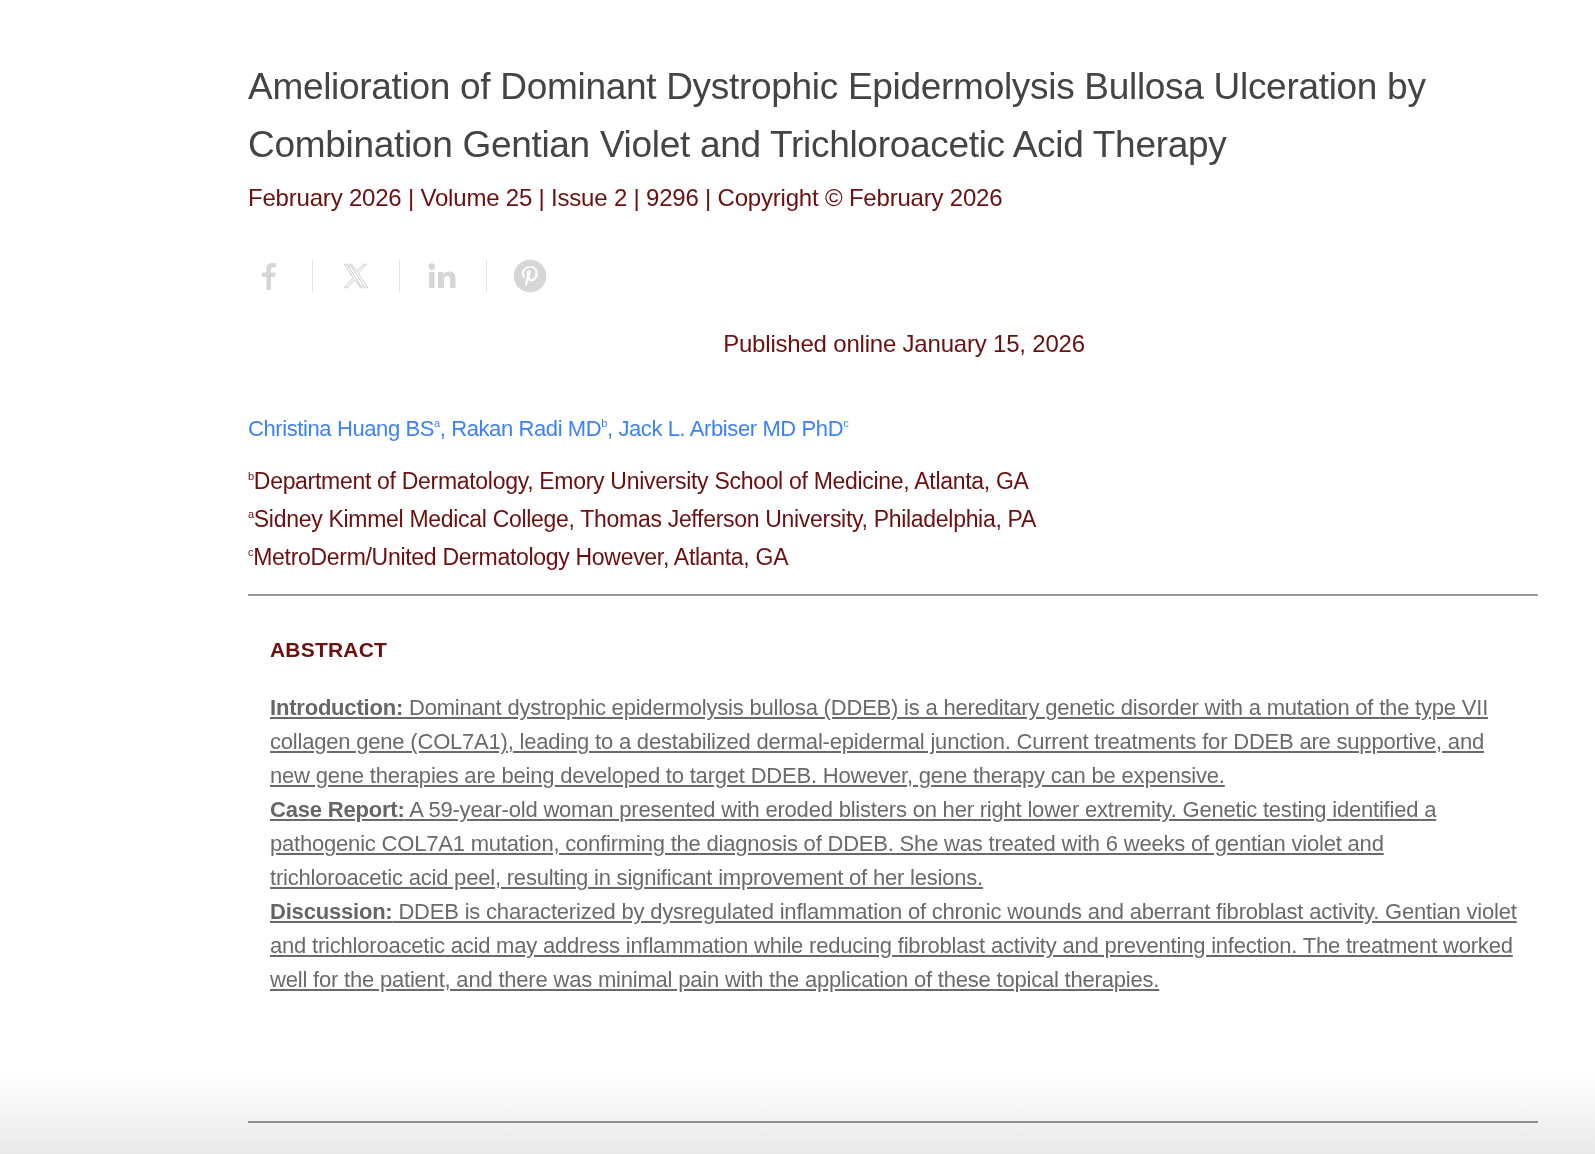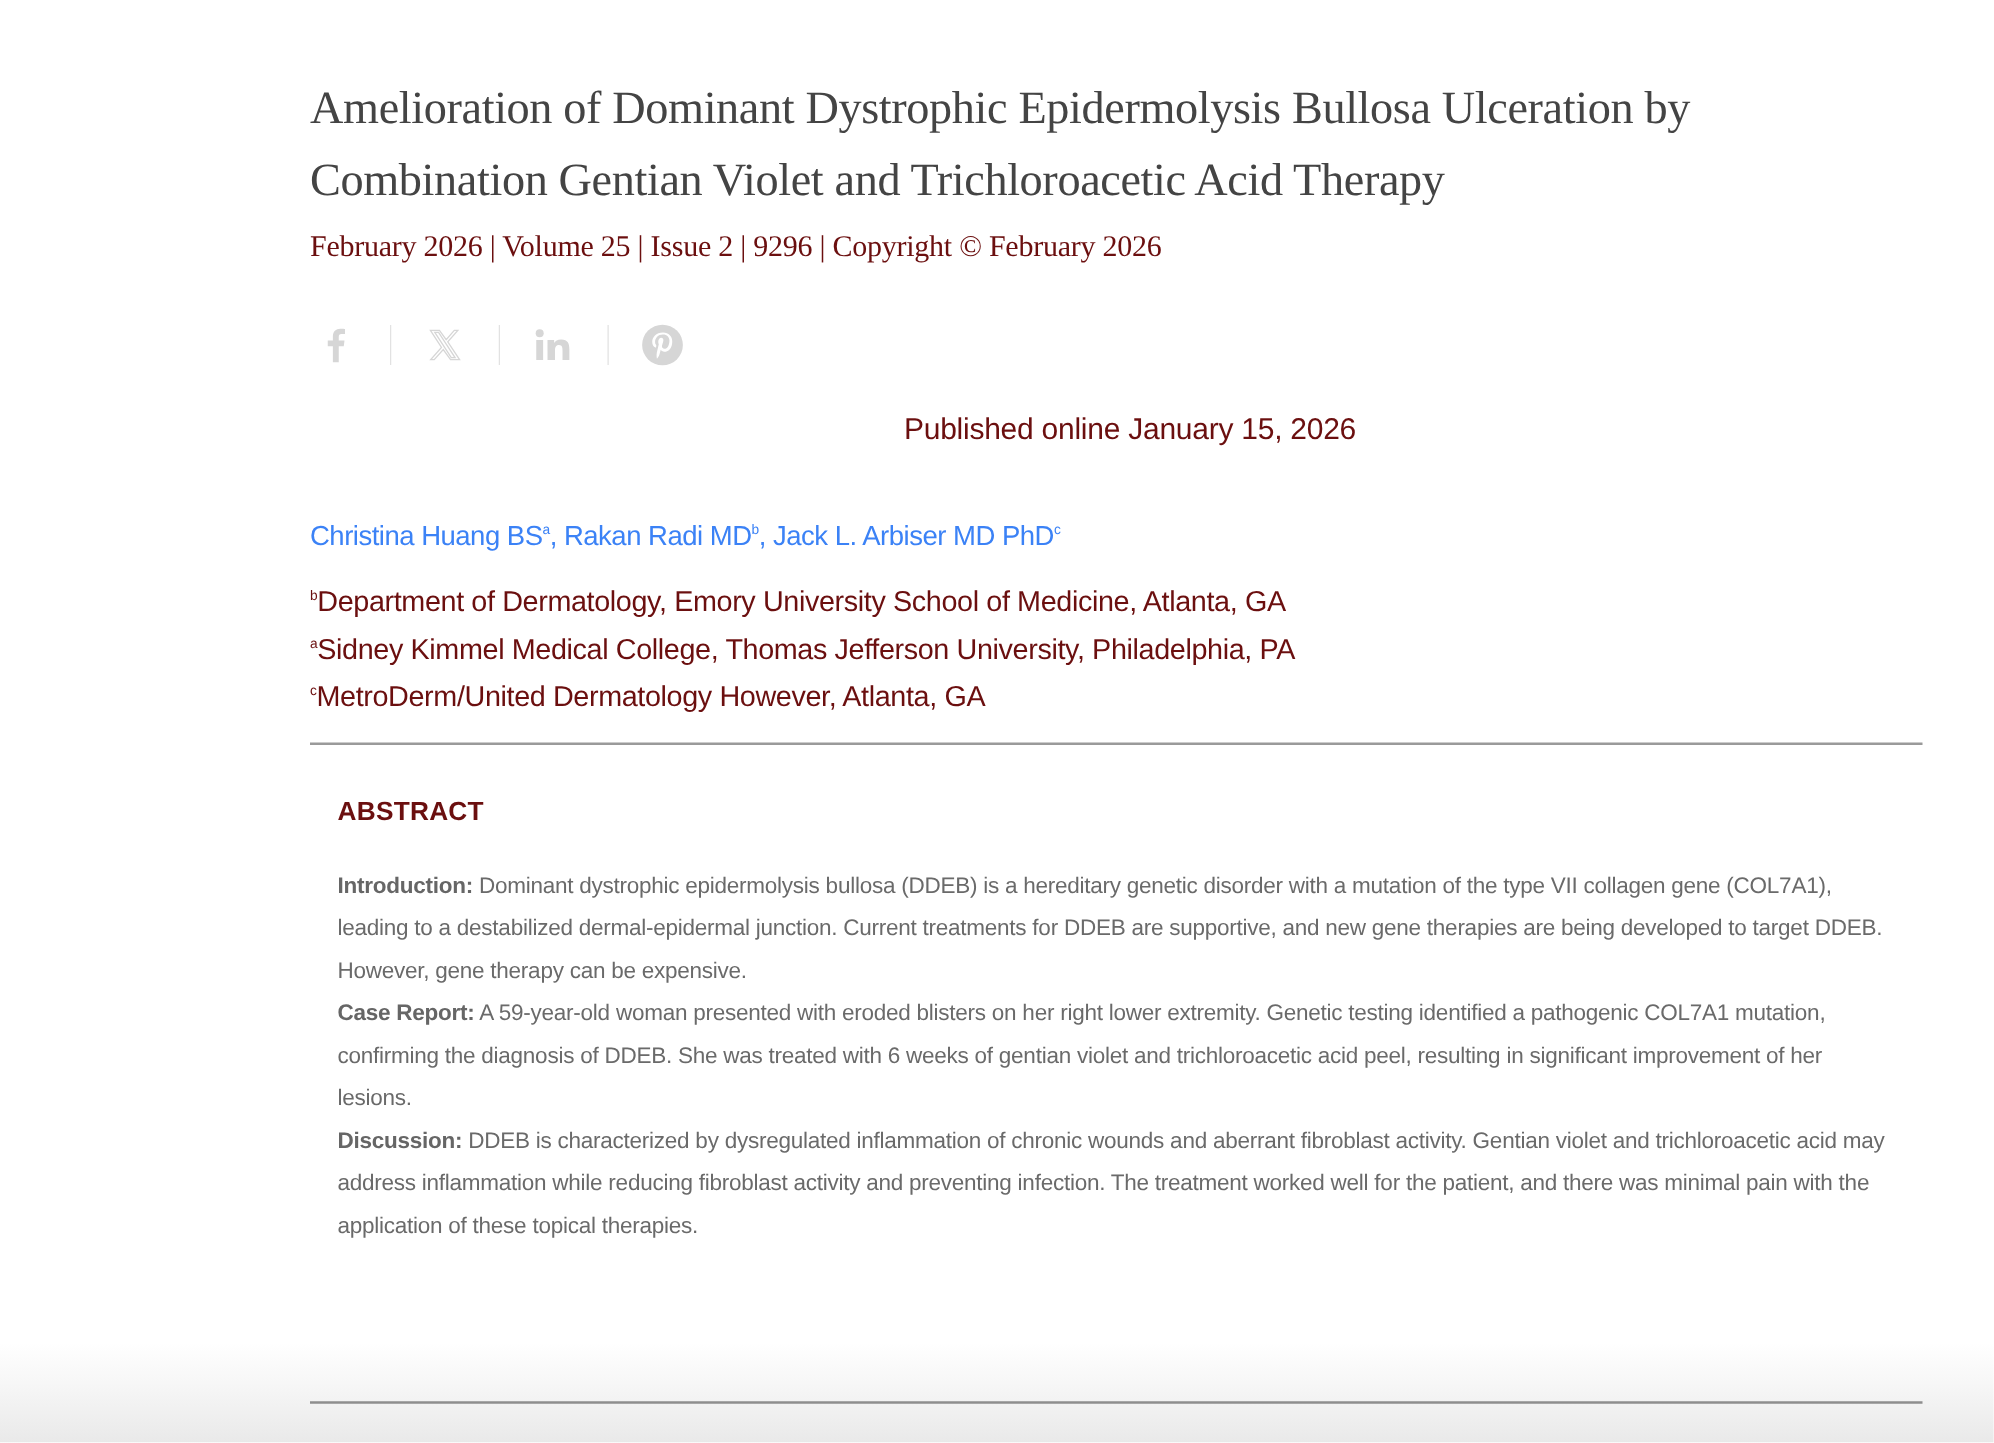--- a/index.html
+++ b/index.html
@@ -22,36 +22,35 @@
       pointer-events: none;
     }
     .article {
       position: absolute;
       left: 248px;
       top: 58px;
       width: 1312px;
     }
     .title {
       margin: 0;
-      font-family: Liberation Serif, serif;
+      font-family: Liberation Sans, sans-serif;
       font-weight: 500;
       font-size: 37px;
       line-height: 58px;
       color: #444444;
       letter-spacing: -0.3px;
       width: 1260px;
     }
     .meta-line {
       margin-top: 8px;
       font-size: 24px;
       line-height: 32px;
       color: #6b0f0f;
       letter-spacing: -0.2px;
       font-weight: 500;
-      font-family: Liberation Serif, serif;
     }
     .social {
       display: flex;
       align-items: center;
       margin-top: 44px;
       height: 36px;
     }
     .social .icon {
       display: flex;
       align-items: center;
@@ -112,24 +111,25 @@
     }
     .abstract-heading {
       font-size: 21px;
       line-height: 30px;
       color: #6b0f0f;
       font-weight: 700;
       letter-spacing: 0.2px;
     }
     .abstract-body {
       margin-top: 26px;
-      font-size: 18px;
+      font-size: 22px;
       line-height: 34px;
       color: #6a6a6a;
       letter-spacing: -0.2px;
+      text-decoration: underline;
     }
     .abstract-body p {
       margin: 0;
     }
     .abstract-body .label {
       font-weight: 700;
       color: #666666;
     }
     .divider-bottom {
       position: absolute;

